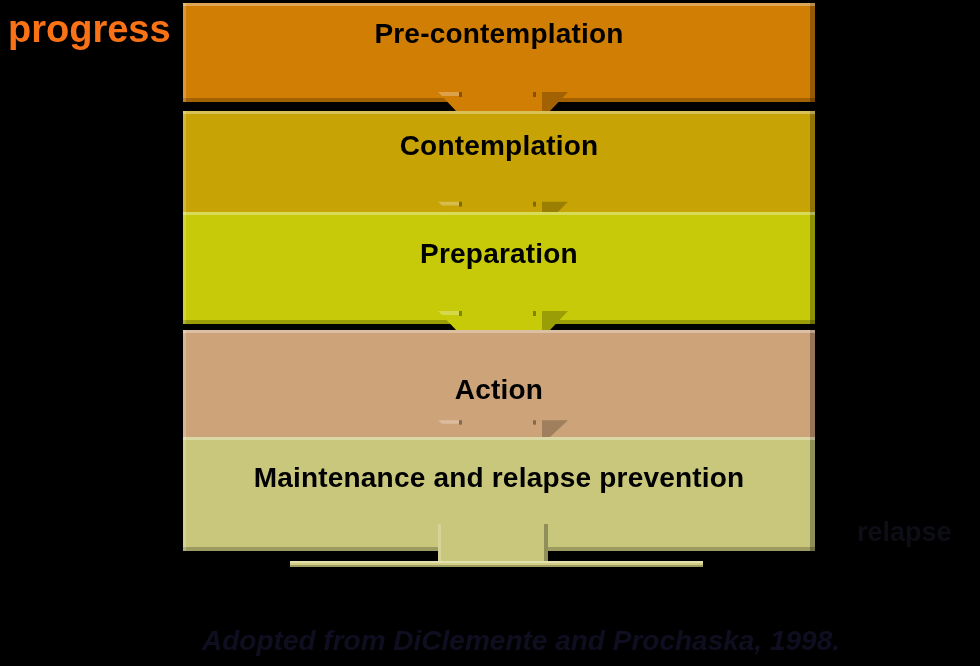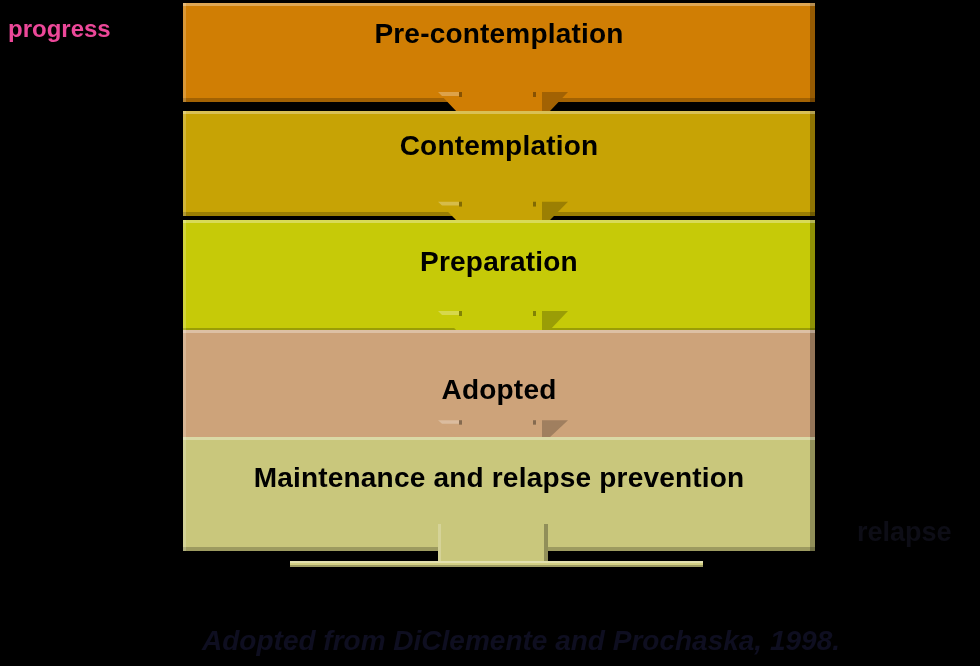--- a/index.html
+++ b/index.html
@@ -16,40 +16,40 @@
       inset 3px 0 0 rgba(255,255,255,.20),
       inset -5px 0 0 rgba(0,0,0,.28),
       inset 0 -4px 0 rgba(0,0,0,.22);
   }
   .stage-label{
     font-weight:bold;font-size:28px;line-height:30px;color:#000000;
     letter-spacing:.2px;white-space:nowrap;
   }
   .box1{top:3px;height:83px;padding-top:16px;}
   .box2{top:111px;height:85px;padding-top:20px;}
-  .box3{top:220px;height:85px;padding-top:27px;}
+  .box3{top:212px;height:85px;padding-top:27px;}
   .box4{top:330px;height:85px;padding-top:45px;}
   .box5{top:437px;height:88px;padding-top:26px;}
   .connector{position:absolute;left:438px;width:130px;}
   .c1{top:85px;height:27px;}
   .c2{top:195px;height:26px;}
   .c3{top:304px;height:27px;}
   .c4{top:414px;height:24px;}
   .connector svg{display:block;width:100%;height:100%;}
   .pedestal-stem{
     position:absolute;left:438px;top:524px;width:110px;height:43px;
     box-shadow:inset -4px 0 0 rgba(0,0,0,.28), inset 3px 0 0 rgba(255,255,255,.22);
   }
   .pedestal-bar{
     position:absolute;left:290px;top:561px;width:413px;height:6px;
     box-shadow:inset 0 2px 0 rgba(255,255,255,.35), inset 0 -2px 0 rgba(0,0,0,.25);
   }
   .dim-label{
-    position:absolute;font-weight:bold;font-size:24px;line-height:30px;
-    color:#ec4899;white-space:nowrap;
+    position:absolute;font-weight:bold;font-size:38px;line-height:30px;
+    color:#f97316;white-space:nowrap;
   }
   .lbl-progress{left:8px;top:14px;}
   .lbl-relapse{left:857px;top:517px;font-size:27px;color:#0d0d16;}
   .citation{
     position:absolute;left:150px;top:625px;width:690px;text-align:right;
     font-weight:bold;font-style:italic;font-size:28px;line-height:32px;
     color:#0e0e20;white-space:nowrap;
   }
 </style>
 </head>
@@ -94,21 +94,21 @@
   <svg viewBox="0 0 130 27" preserveAspectRatio="none">
     <polygon points="21,0 98,0 98,7 130,7 111,27 19,27 0,7 21,7" fill="#c6ca08"></polygon>
     <polygon points="104,7 130,7 111,27 104,27" fill="rgba(0,0,0,0.22)"></polygon>
     <polygon points="0,7 21,7 21,11 4,11" fill="rgba(255,255,255,0.28)"></polygon>
     <rect x="21" y="7" width="3" height="5" fill="rgba(0,0,0,0.35)"></rect>
     <rect x="95" y="7" width="3" height="5" fill="rgba(0,0,0,0.35)"></rect>
   </svg>
 </div>
 
 <div class="stage-box box4" style="background-color: rgb(205, 163, 122);">
-  <span class="stage-label">Adopted</span>
+  <span class="stage-label">Action</span>
 </div>
 
 <div class="connector c4">
   <svg viewBox="0 0 130 27" preserveAspectRatio="none">
     <polygon points="21,0 98,0 98,7 130,7 111,27 19,27 0,7 21,7" fill="#cda37a"></polygon>
     <polygon points="104,7 130,7 111,27 104,27" fill="rgba(0,0,0,0.22)"></polygon>
     <polygon points="0,7 21,7 21,11 4,11" fill="rgba(255,255,255,0.28)"></polygon>
     <rect x="21" y="7" width="3" height="5" fill="rgba(0,0,0,0.35)"></rect>
     <rect x="95" y="7" width="3" height="5" fill="rgba(0,0,0,0.35)"></rect>
   </svg>

